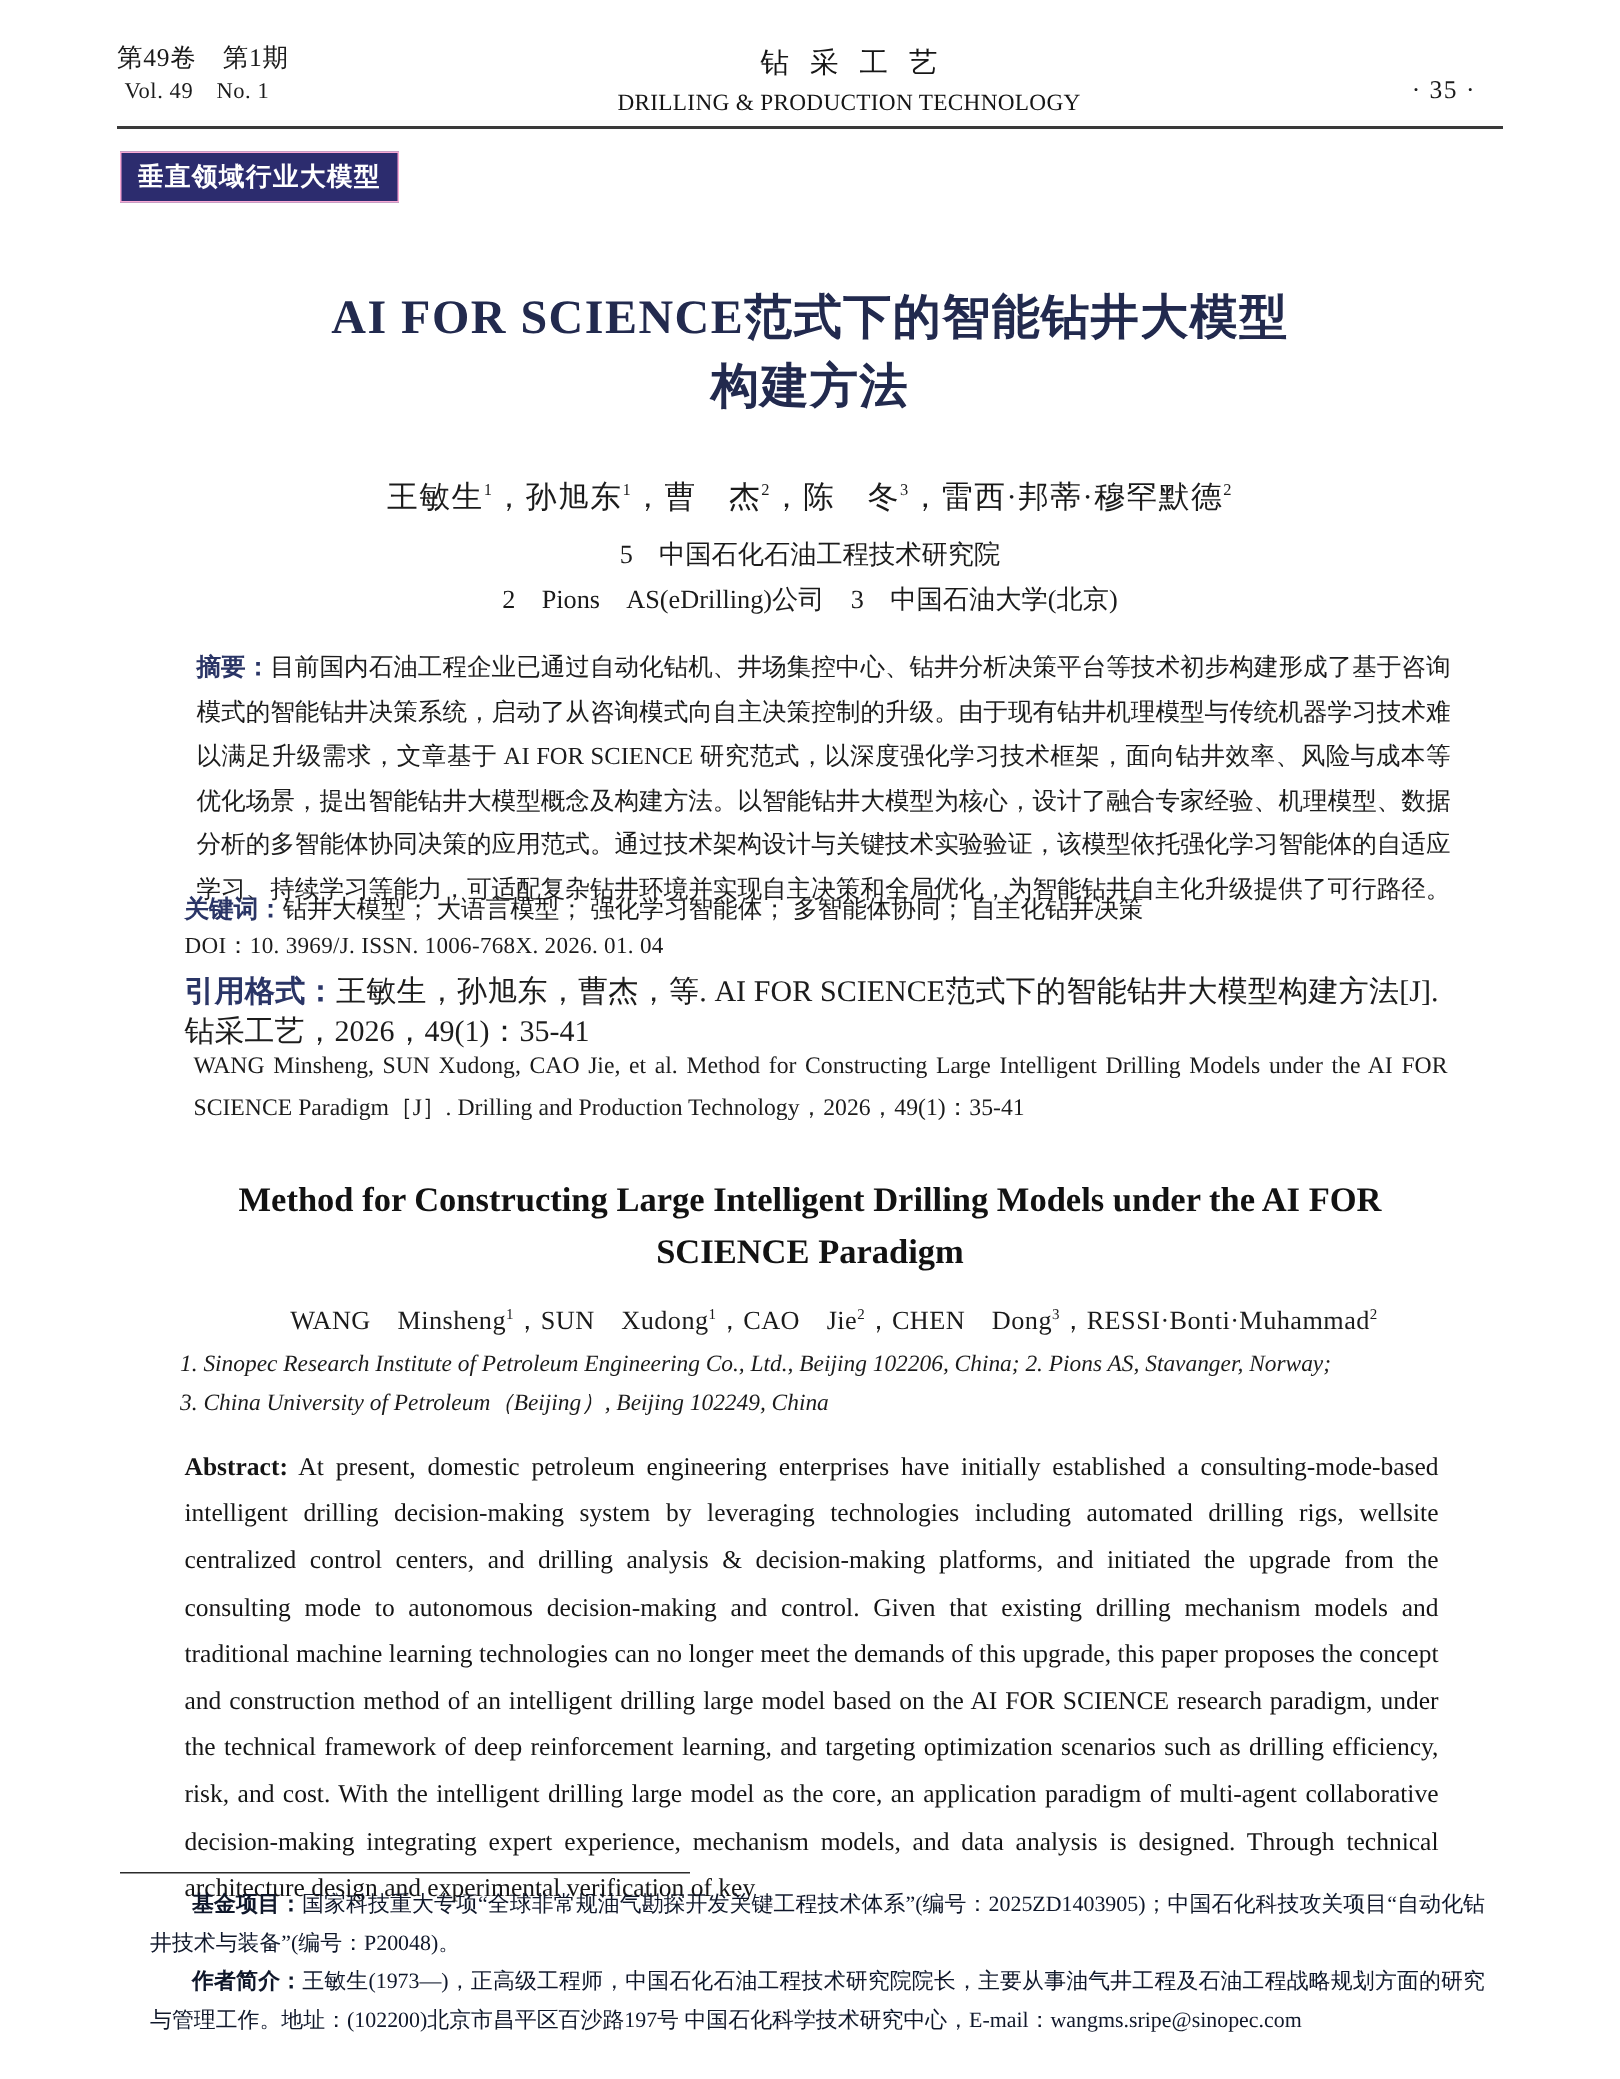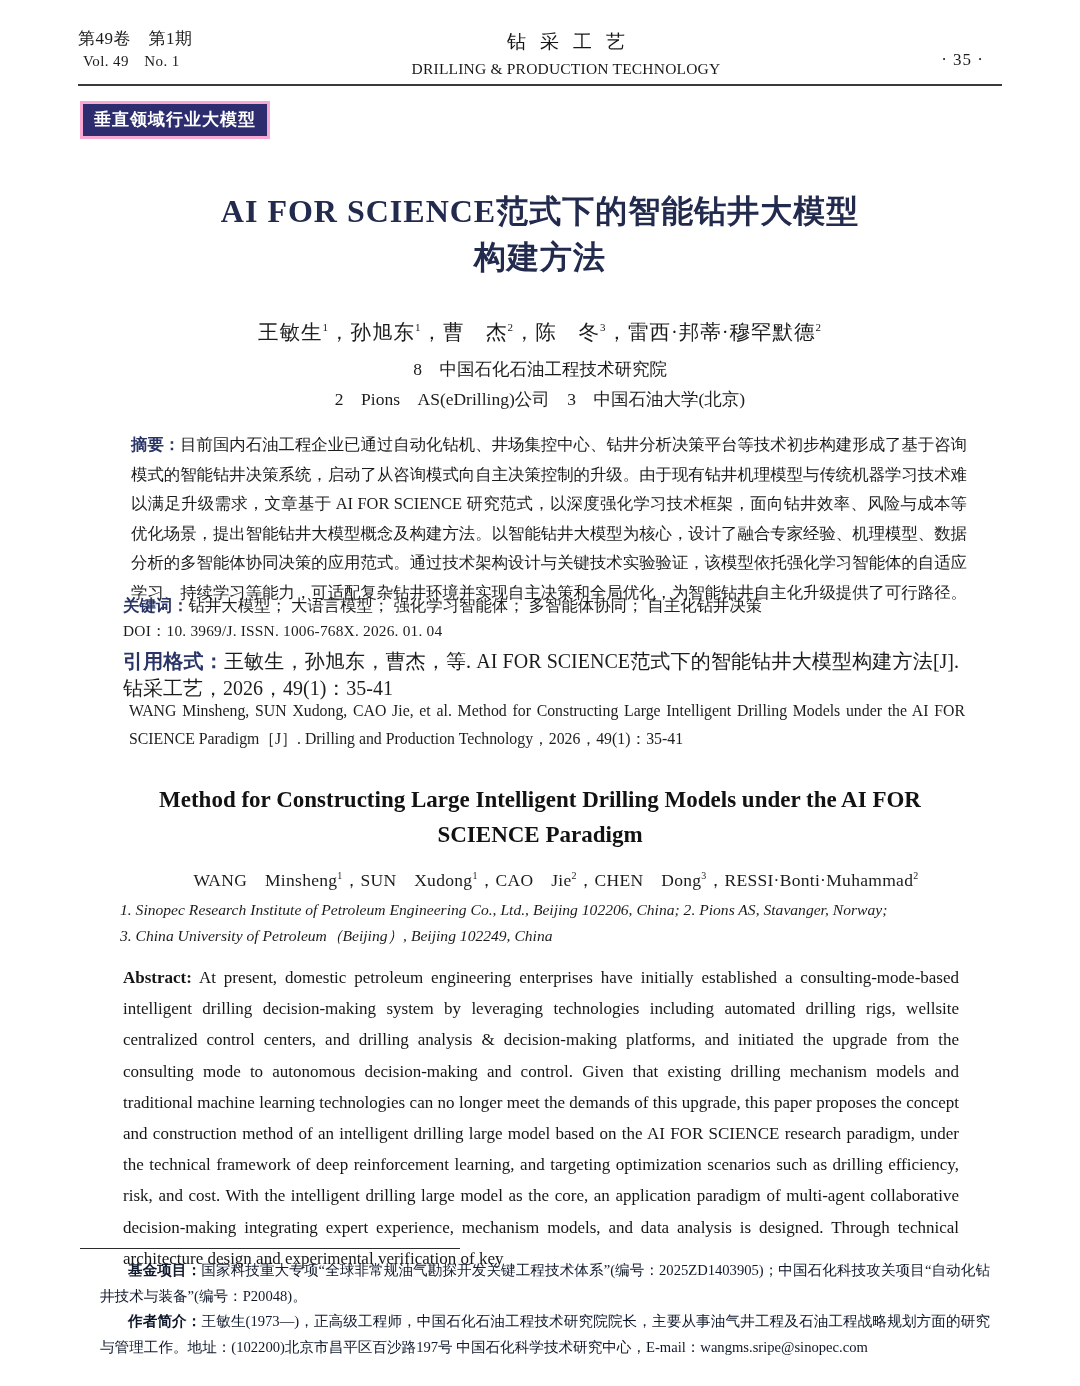--- a/index.html
+++ b/index.html
@@ -92,21 +92,21 @@
     left: 80px;
     top: 101px;
     background: #2c2c6e;
     color: #ffffff;
     font-size: 17px;
     line-height: 1;
     padding: 7px 11px 8px 11px;
     letter-spacing: 1px;
     font-family: "Liberation Sans", sans-serif;
     font-weight: bold;
-    border: 3px solid #f9a8d4;
+    border: 1px solid #f9a8d4;
   }
 
   
   .title-cn {
     position: absolute;
     left: 120px;
     top: 188px;
     width: 840px;
     text-align: center;
     color: #222a4e;
@@ -308,21 +308,21 @@
 
   <div class="title-cn">
     <div>AI FOR SCIENCE范式下的智能钻井大模型</div>
     <div>构建方法</div>
   </div>
 
   <div class="authors-cn">
     <span class="names">王敏生<sup>1</sup>，孙旭东<sup>1</sup>，曹　杰<sup>2</sup>，陈　冬<sup>3</sup>，雷西·邦蒂·穆罕默德<sup>2</sup></span>
   </div>
   <div class="affil-cn">
-    <div>8　中国石化石油工程技术研究院</div>
+    <div>5　中国石化石油工程技术研究院</div>
     <div>2　Pions　AS(eDrilling)公司　3　中国石油大学(北京)</div>
   </div>
 
   <div class="cn-abs">
     <span class="lbl-blue">摘要：</span><span>目前国内石油工程企业已通过自动化钻机、井场集控中心、钻井分析决策平台等技术初步构建形成了基于咨询模式的智能钻井决策系统，启动了从咨询模式向自主决策控制的升级。由于现有钻井机理模型与传统机器学习技术难以满足升级需求，文章基于 AI FOR SCIENCE 研究范式，以深度强化学习技术框架，面向钻井效率、风险与成本等优化场景，提出智能钻井大模型概念及构建方法。以智能钻井大模型为核心，设计了融合专家经验、机理模型、数据分析的多智能体协同决策的应用范式。通过技术架构设计与关键技术实验验证，该模型依托强化学习智能体的自适应学习、持续学习等能力，可适配复杂钻井环境并实现自主决策和全局优化，为智能钻井自主化升级提供了可行路径。</span>
   </div>
 
   <div class="cn-kw">
     <span class="lbl-blue">关键词：</span><span>钻井大模型； 大语言模型； 强化学习智能体； 多智能体协同； 自主化钻井决策</span>
   </div>

